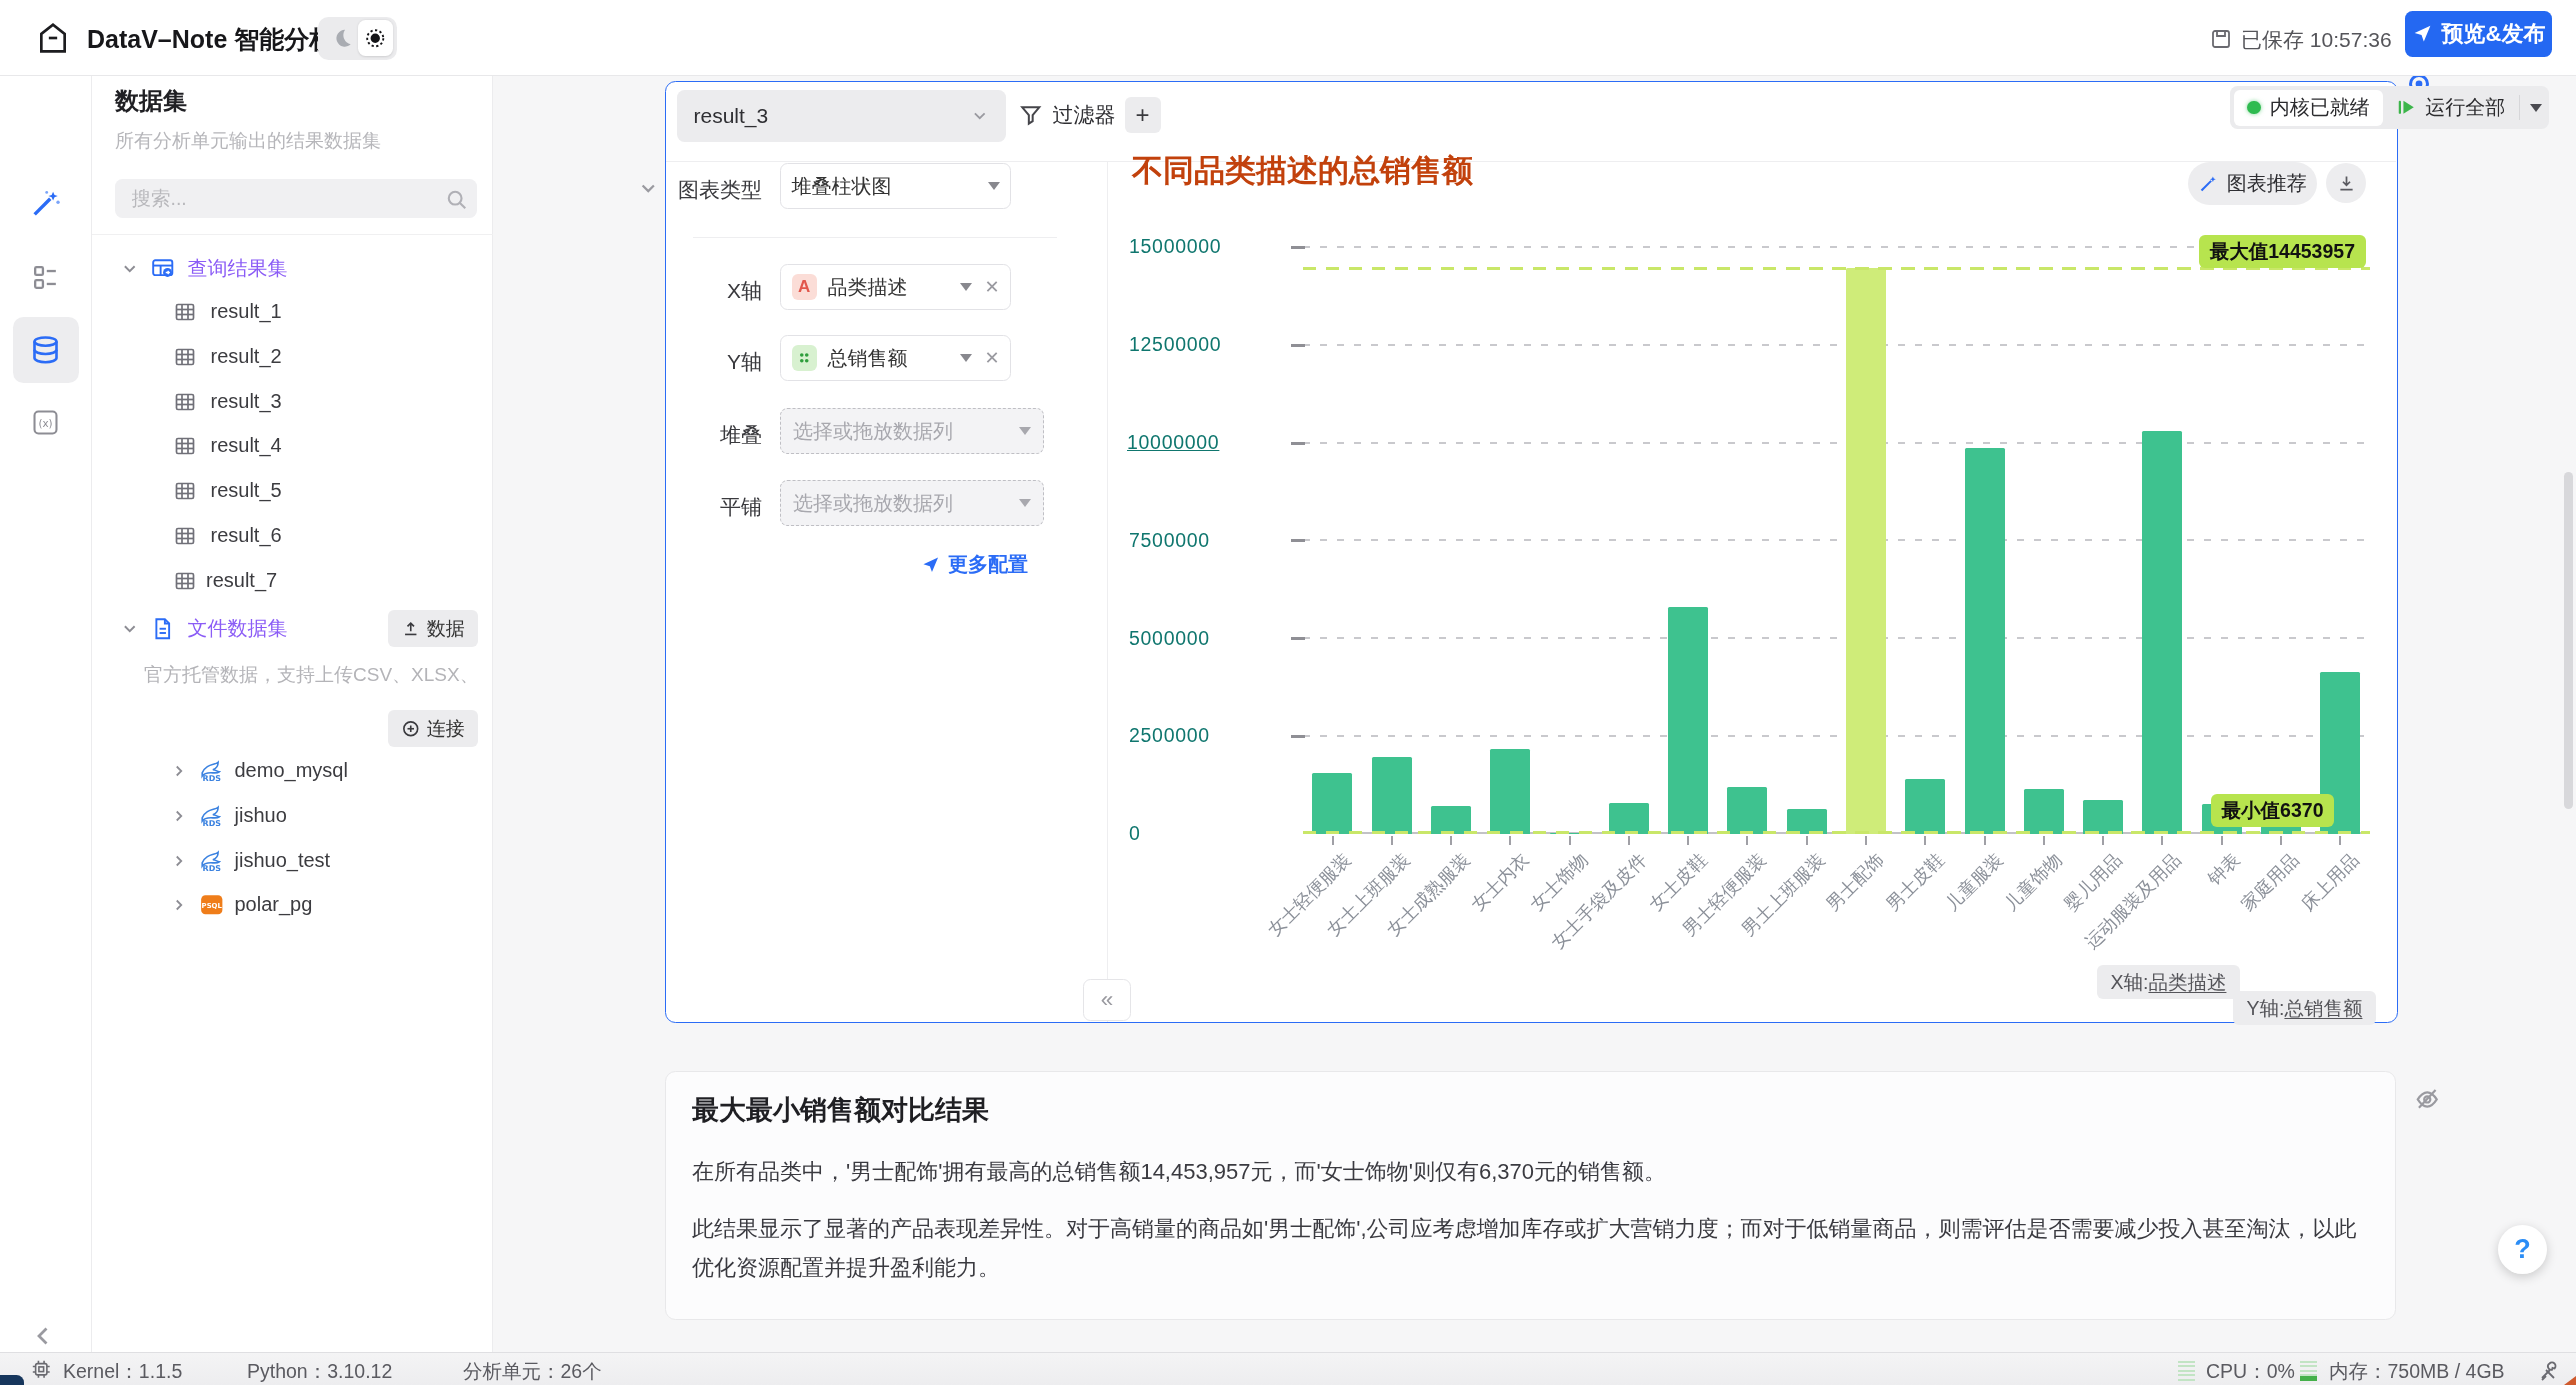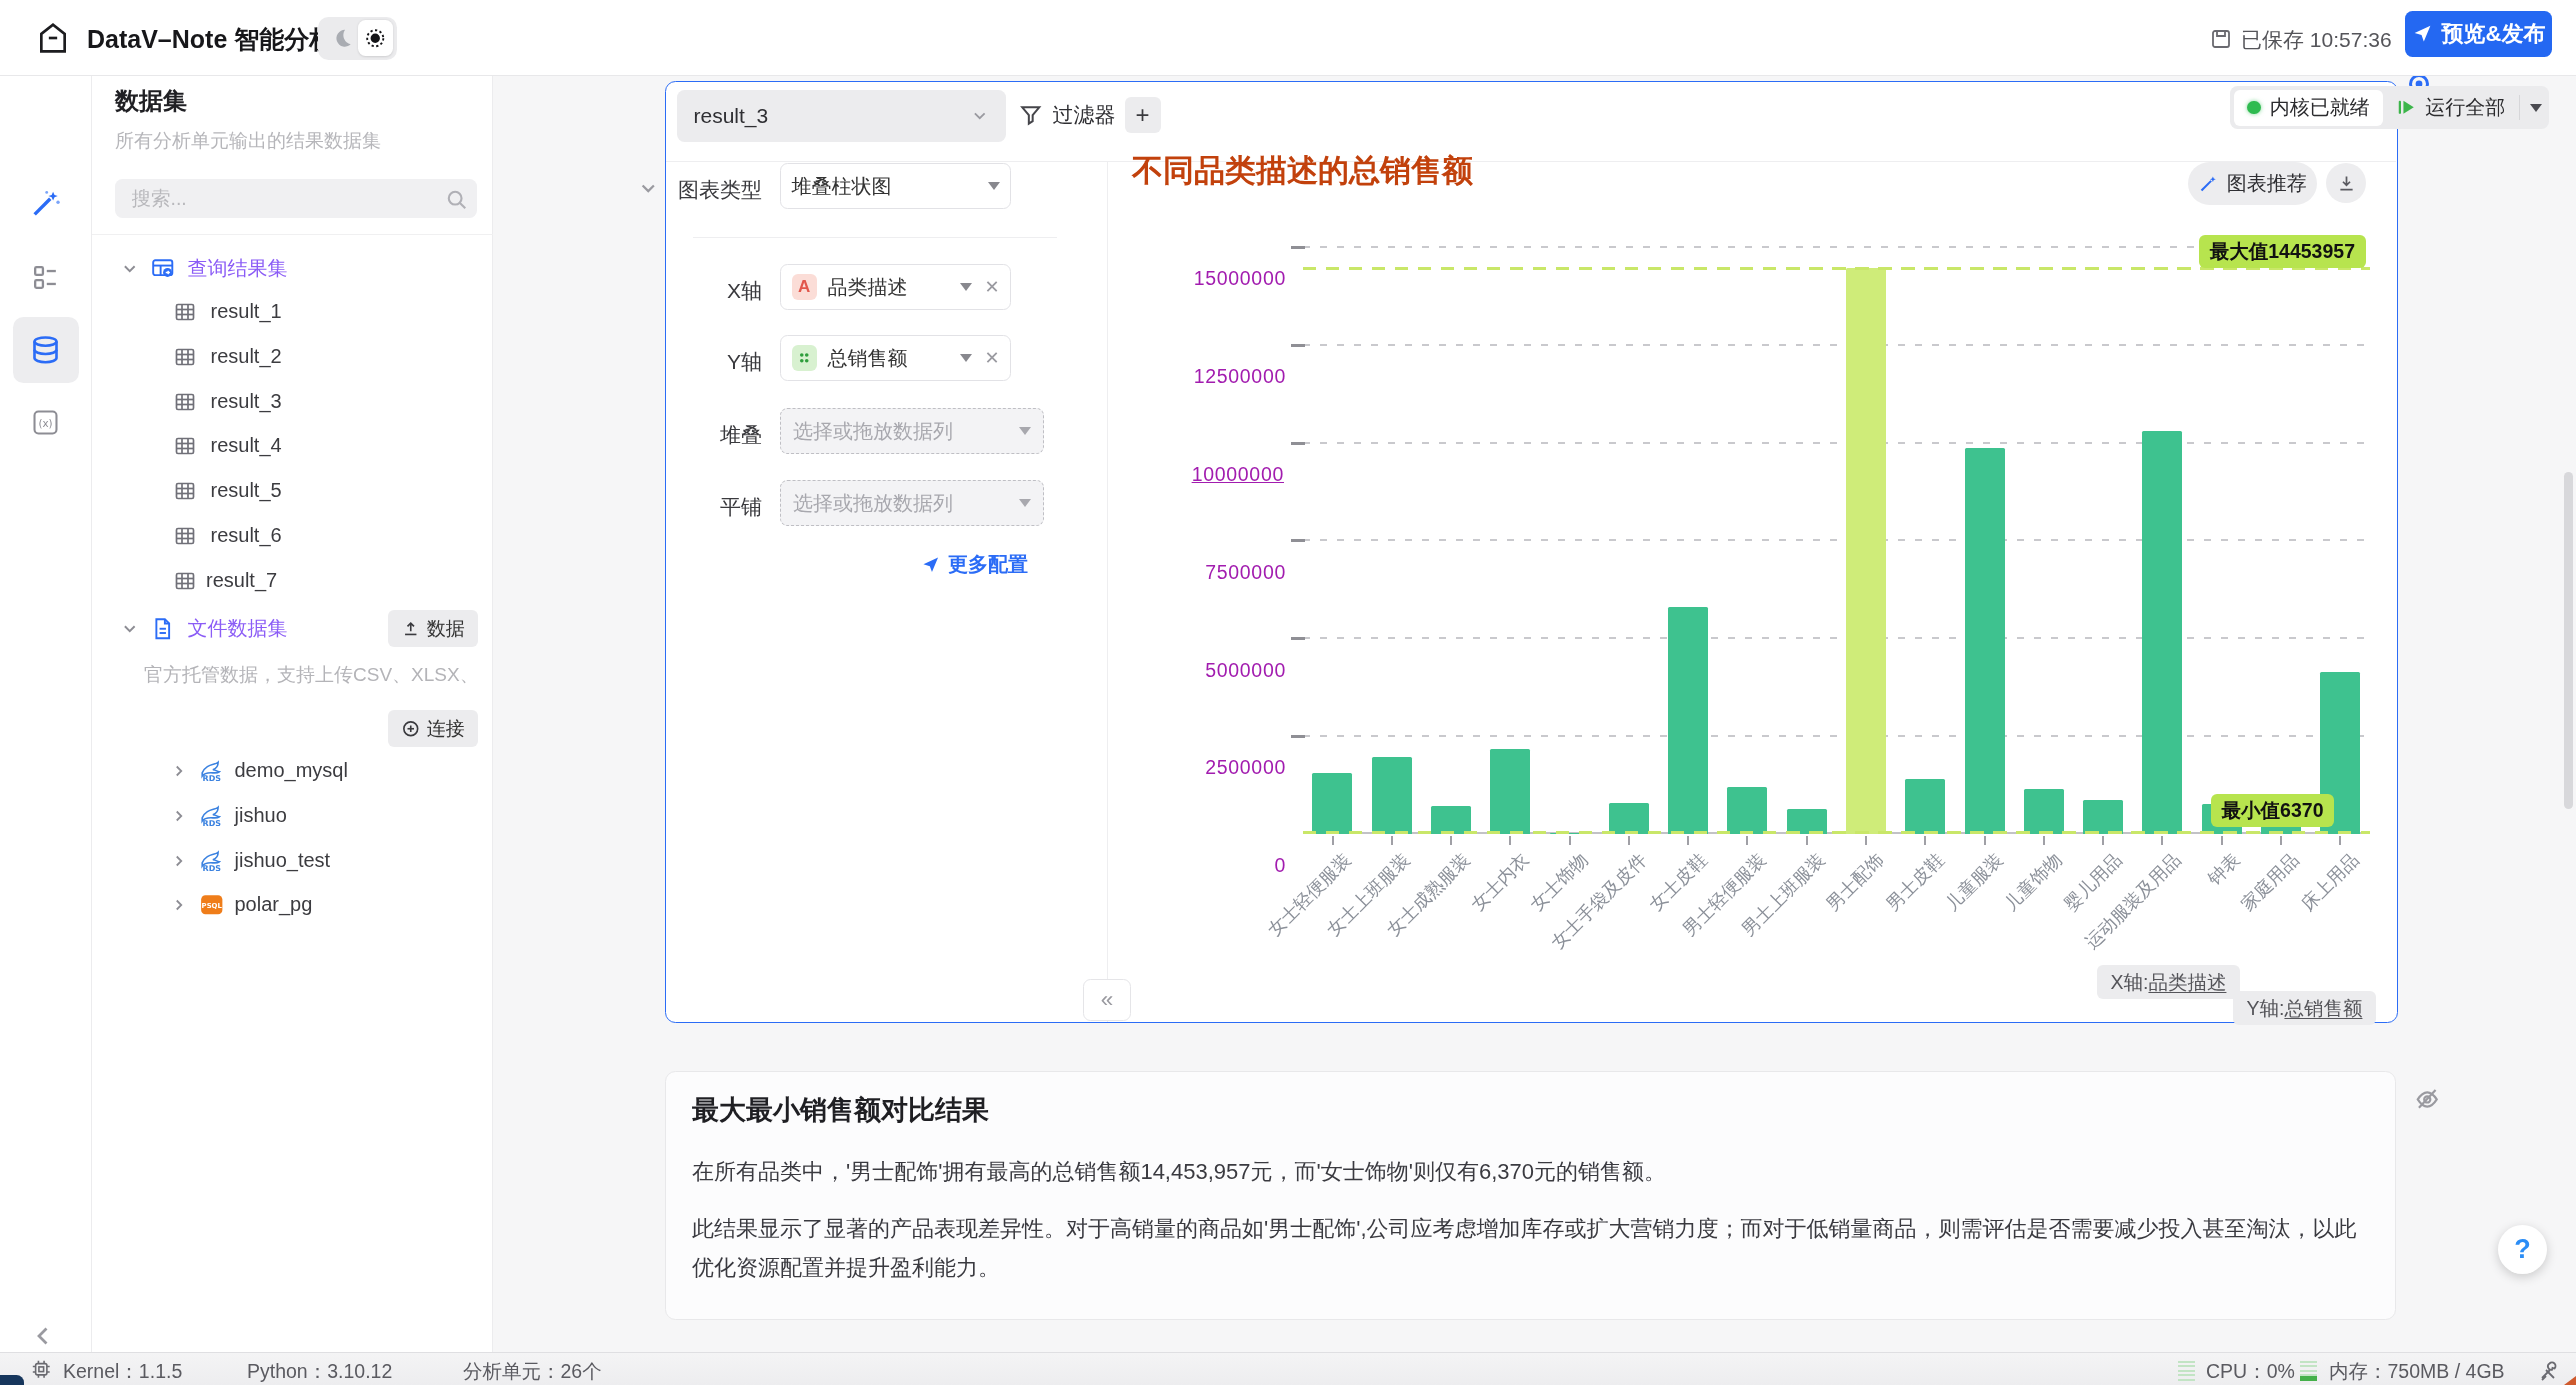--- a/index.html
+++ b/index.html
@@ -78,21 +78,21 @@
   .gridline { position:absolute; left:0; width:100%; height:2.2px;
     background:repeating-linear-gradient(to right,#c9c9cd 0 6.7px,transparent 6.7px 17px); }
   .gridline .tick { position:absolute; left:-12px; top:0; width:13.5px; height:3px; background:#8f8f95; }
   .baseline { position:absolute; left:0; bottom:0; width:100%; height:2.2px; background:#c2c2c6; }
   .annline { position:absolute; left:0; width:100%; height:3px;
     background:repeating-linear-gradient(to right,#c9e768 0 13.5px,transparent 13.5px 23px); }
   .bar { position:absolute; bottom:0; border-radius:1.5px 1.5px 0 0; }
   .xtick { position:absolute; width:2.2px; height:9px; background:#a0a0a6; }
   .xlabel { position:absolute; width:195px; text-align:right; font-size:18px; color:#8b9099; white-space:nowrap;
     transform:rotate(-45deg); transform-origin:100% 0; }
-  .ylabel { position:absolute; width:157px; text-align:right; font-size:19.5px; color:#a21caf; letter-spacing:0.7px; z-index:4;margin-top:32px; }
+  .ylabel { position:absolute; width:157px; text-align:left; font-size:19.5px; color:#0f766e; letter-spacing:0.7px; z-index:4; }
   .badge { position:absolute; background:#b7e44e; border-radius:6px; padding:3px 10.5px; font-size:19.5px; font-weight:700; color:#111; z-index:7; white-space:nowrap; }
   .foot-badge { position:absolute; height:34px; background:#ececee; border-radius:6px; display:flex; align-items:center;
     padding:0 13.5px; font-size:19.5px; color:#55555a; z-index:6; }
   .foot-badge .u { text-decoration:underline; text-underline-offset:3px; }
   .collapse-tab { position:absolute; left:1083px; top:979px; width:48px; height:42px; background:#fff; border:0.7px solid #e5e5e8;
     border-radius:7.5px; display:flex; align-items:center; justify-content:center; font-size:22.5px; color:#9a9aa0; z-index:6; cursor:pointer; }
   
   .analysis-card { position:absolute; left:665px; top:1071px; width:1731px; height:249px; background:#fcfcfd;
     border:0.7px solid #e8e8ea; border-radius:10.5px; z-index:2; }
   .an-title { position:absolute; left:692px; top:1092px; font-size:27px; font-weight:700; color:#1f1f23; z-index:5; }

